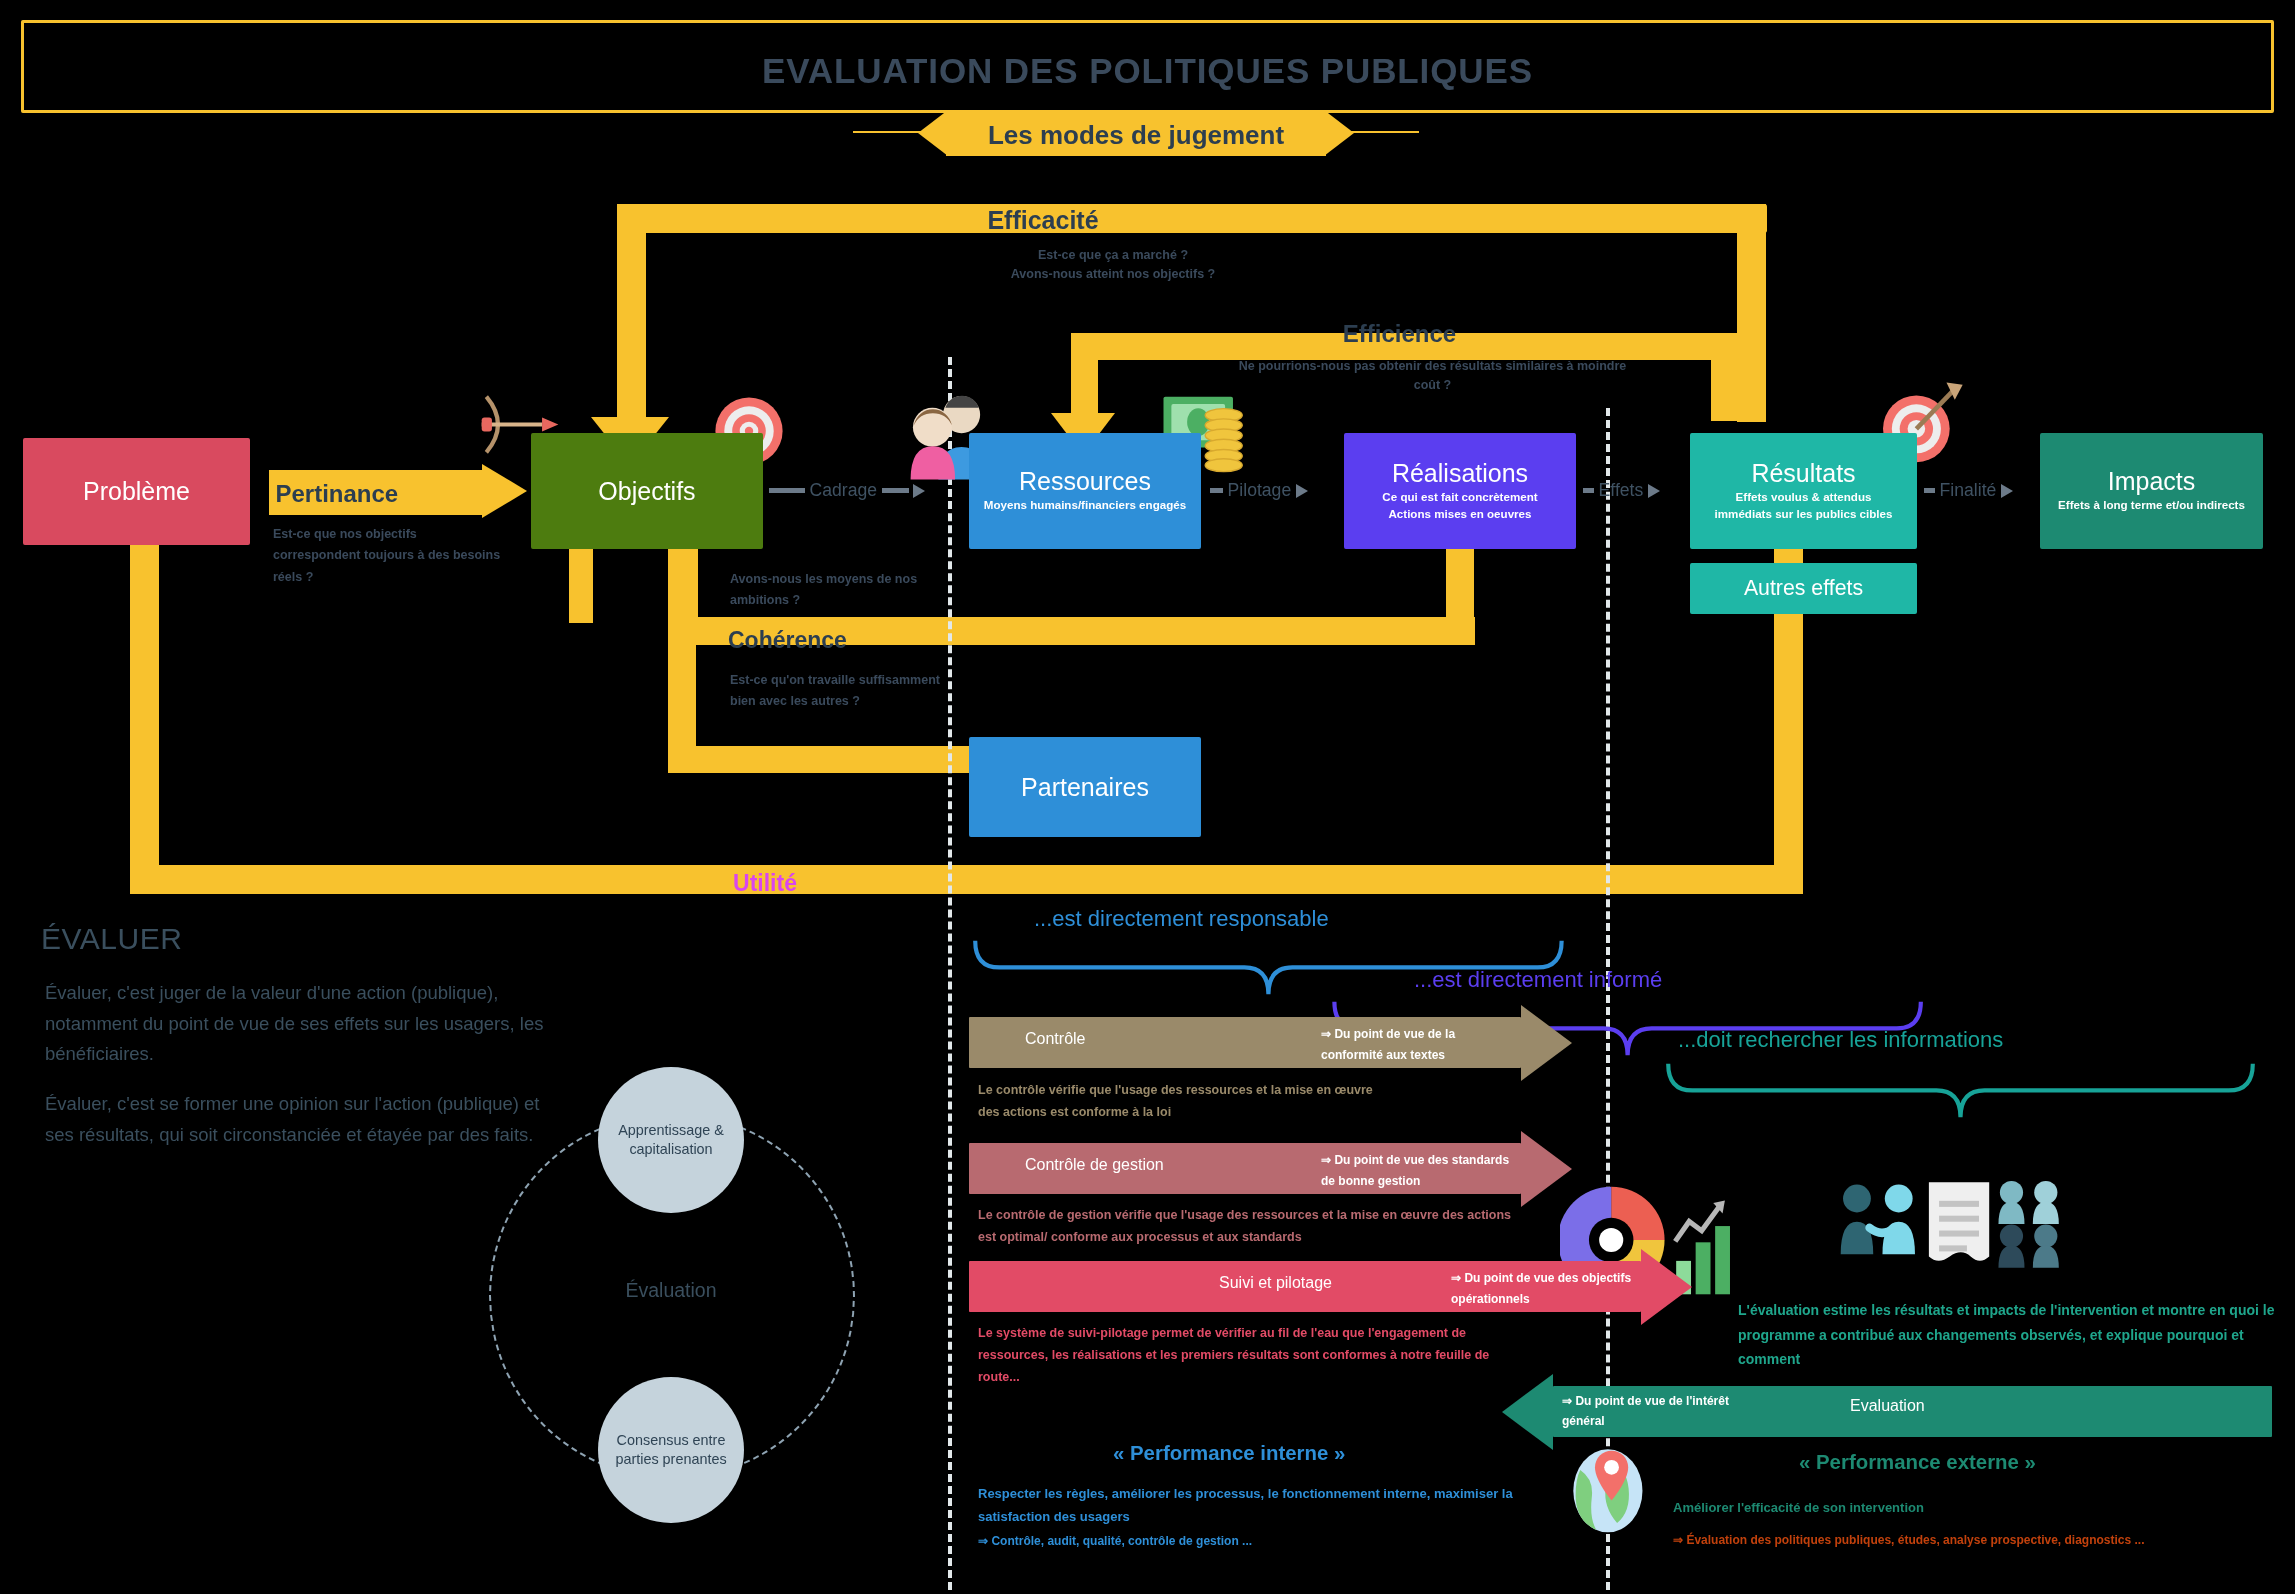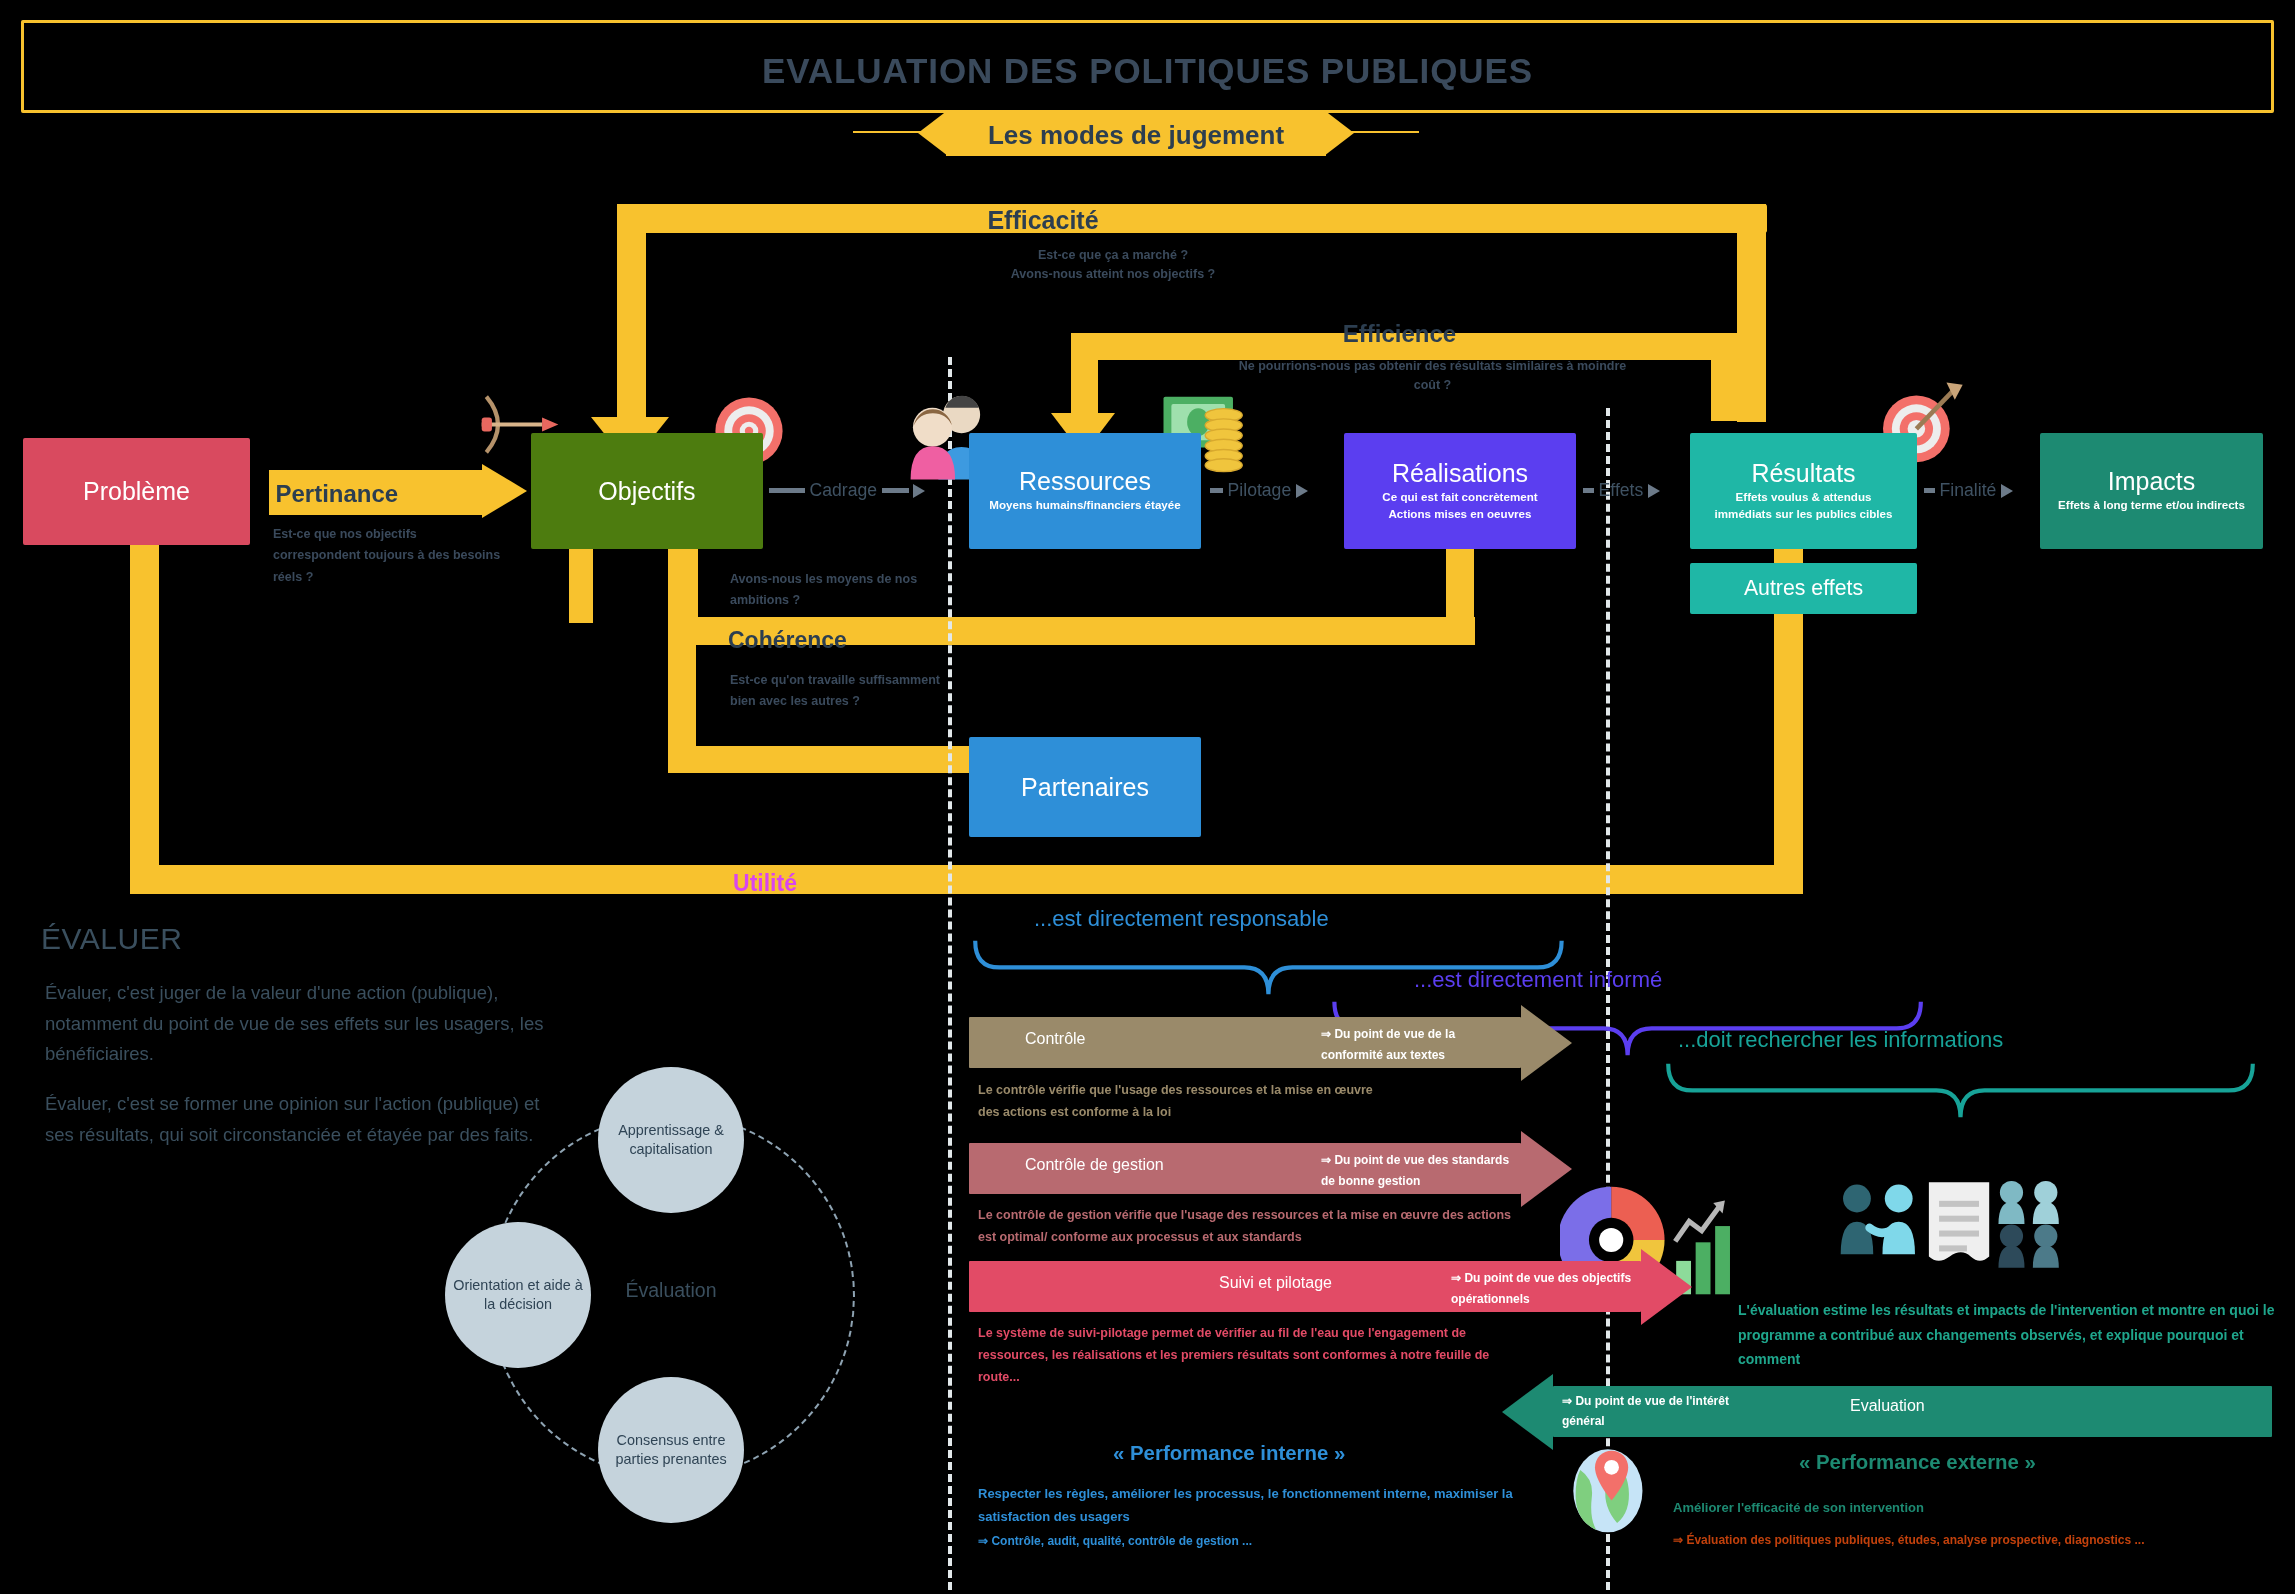--- a/index.html
+++ b/index.html
@@ -382,21 +382,21 @@
 
 <div class="abs gconn" id="conn-cadrage">
   <div class="gline"></div>
   <div class="glab">Cadrage</div>
   <div class="gline" style="width:27px"></div>
   <div class="ghead"></div>
 </div>
 
 <div class="abs cbox" id="box-ressources">
   <div class="ttl">Ressources</div>
-  <div class="sub">Moyens humains/financiers étayée</div>
+  <div class="sub">Moyens humains/financiers engagés</div>
 </div>
 
 <div class="abs gconn" id="conn-pilotage">
   <div class="gline"></div>
   <div class="glab">Pilotage</div>
   <div class="ghead"></div>
 </div>
 
 <div class="abs cbox" id="box-realisations">
   <div class="ttl">Réalisations</div>
@@ -436,21 +436,20 @@
 </div>
 
 <div class="abs" id="evaluer-title">ÉVALUER</div>
 <div class="abs" id="evaluer-p1">Évaluer, c'est juger de la valeur d'une action (publique), notamment du point de vue de ses effets sur les usagers, les bénéficiaires.</div>
 <div class="abs" id="evaluer-p2">Évaluer, c'est se former une opinion sur l'action (publique) et ses résultats, qui soit circonstanciée et étayée par des faits.</div>
 
 <div class="abs" id="circle-cluster">
   <div id="cluster-ring"></div>
   <div class="bubble" id="bubble-top">Apprentissage &amp; capitalisation</div>
   <div class="bubble" id="bubble-bot">Consensus entre parties prenantes</div>
-  <div class="bubble" id="bubble-left">Orientation et aide à la décision</div>
   <div id="cluster-center">Évaluation</div>
 </div>
 
 <svg class="abs" style="left:971px;top:936px;" width="593" height="74" viewBox="0 0 1280 160">
   <path d="M8 10 q0 58 52 58 h530 q52 0 52 58 q0 -58 52 -58 h530 q52 0 52 -58" stroke="#2e8fd8" stroke-width="9" fill="none"></path>
 </svg>
 <div class="abs brace-lbl" id="brace1-lbl">...est directement responsable</div>
 
 <svg class="abs" style="left:1330px;top:997px;" width="598" height="74" viewBox="0 0 1290 160">
   <path d="M8 10 q0 58 52 58 h530 q52 0 52 58 q0 -58 52 -58 h530 q52 0 52 -58" stroke="#5b3ef0" stroke-width="9" fill="none"></path>

